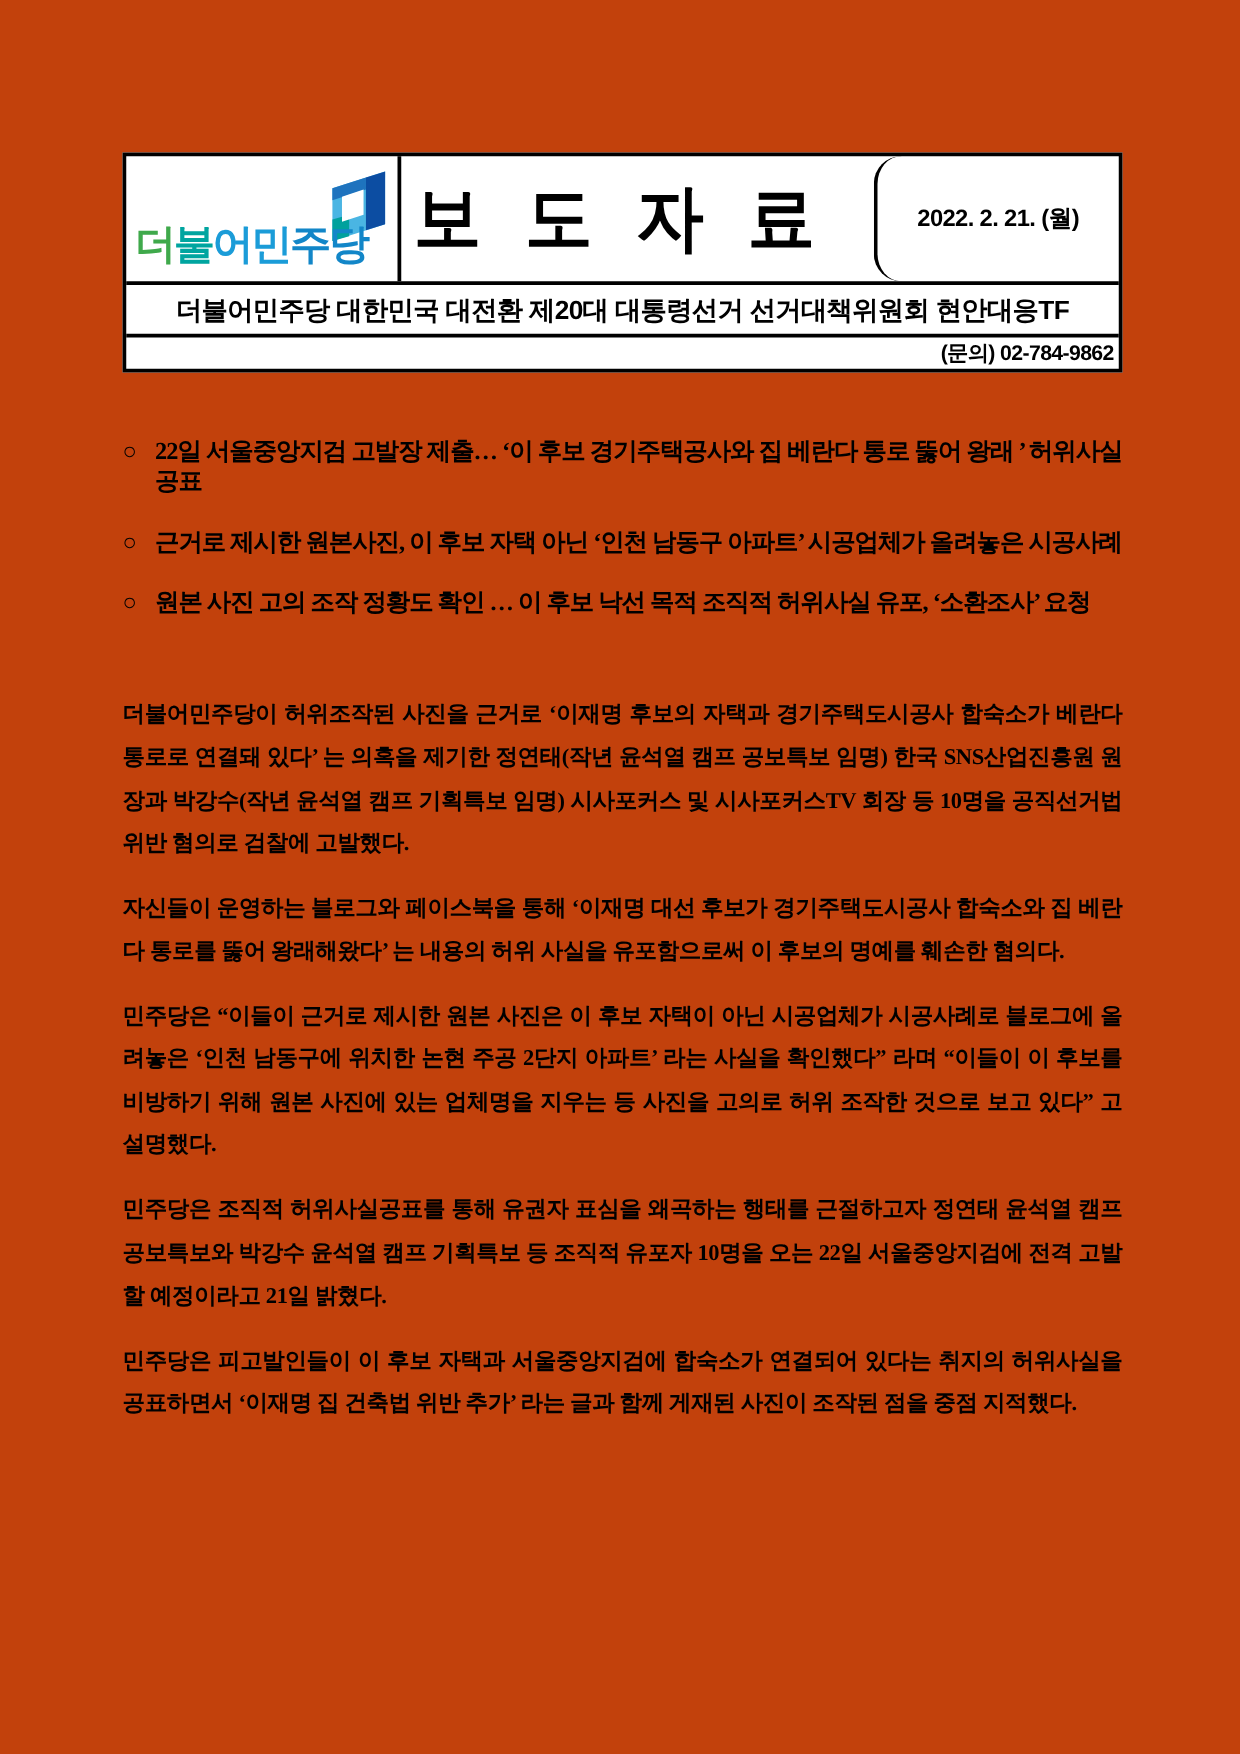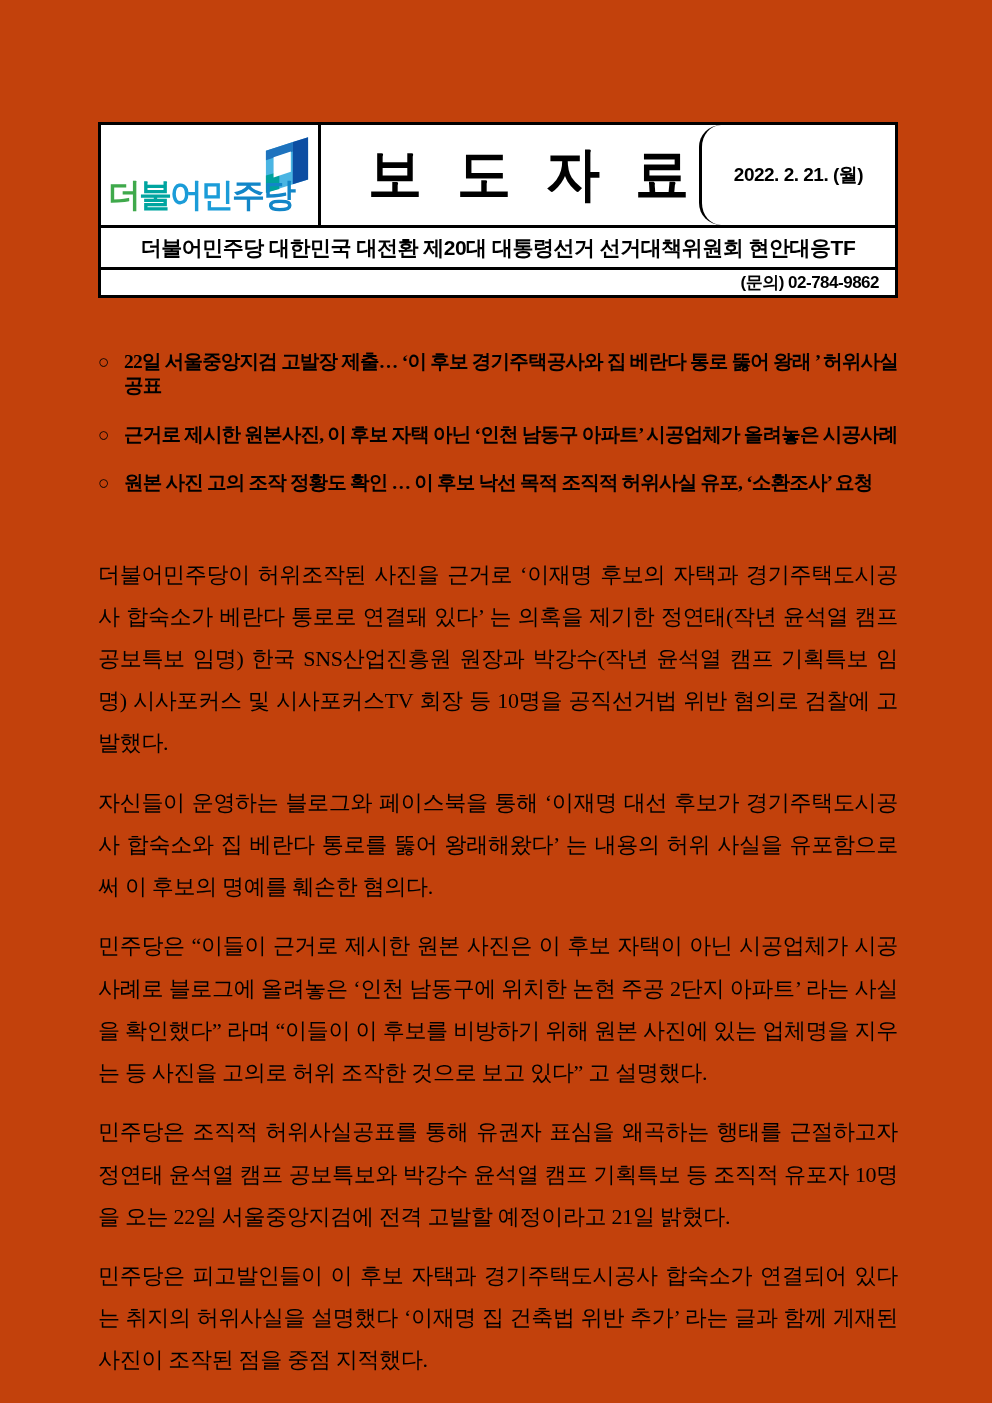--- a/index.html
+++ b/index.html
@@ -31,21 +31,21 @@
   .cell-logo {
     width: 220px;
     border-right: 3px solid #000000;
     position: relative;
     overflow: hidden;
   }
   .cell-doctype {
     flex: 1;
     display: flex;
     align-items: center;
-    justify-content: flex-end;
+    justify-content: flex-start;
   }
   .cell-date {
     width: 196px;
     border-left: 3px solid #000000;
     display: flex;
     align-items: center;
     justify-content: center;
     border-radius: 22px;
   }
   .doc-type-text {
@@ -95,21 +95,21 @@
     font-size: 21px;
     letter-spacing: -0.5px;
     white-space: nowrap;
   }
   .header-row-3 {
     border-top: 3px solid #000000;
     height: 28px;
     display: flex;
     align-items: center;
     justify-content: flex-end;
-    padding-right: 16px;
+    padding-right: 4px;
   }
   .contact-text {
     font-family: "Liberation Sans", "DejaVu Sans", sans-serif;
     font-weight: 600;
     font-size: 17px;
     letter-spacing: -0.5px;
   }
 
   
   .doc-title {
@@ -142,27 +142,28 @@
   }
   .summary-text {
     flex: 1;
     text-align: justify;
     word-break: break-all;
   }
 
   
   .body-block { margin-top: 58px; }
   .para {
-    font-size: 22px;
+    font-size: 18px;
     line-height: 1.92;
     text-align: justify;
     text-justify: inter-word;
     word-break: break-all;
     margin-bottom: 17px;
     letter-spacing: -0.3px;
+    font-weight: bold;
   }
 </style>
 </head>
 <body>
 
 <div class="page">
   <div class="content">
 
     <div class="header-box">
       <div class="header-row-1">
@@ -212,17 +213,17 @@
         <span class="summary-marker">○</span>
         <span class="summary-text">원본 사진 고의 조작 정황도 확인 … 이 후보 낙선 목적 조직적 허위사실 유포, ‘소환조사’ 요청</span>
       </div>
     </div>
 
     <div class="body-block">
       <p class="para">더불어민주당이 허위조작된 사진을 근거로 ‘이재명 후보의 자택과 경기주택도시공사 합숙소가 베란다 통로로 연결돼 있다’ 는 의혹을 제기한 정연태(작년 윤석열 캠프 공보특보 임명) 한국 SNS산업진흥원 원장과 박강수(작년 윤석열 캠프 기획특보 임명) 시사포커스 및 시사포커스TV 회장 등 10명을 공직선거법 위반 혐의로 검찰에 고발했다.</p>
       <p class="para">자신들이 운영하는 블로그와 페이스북을 통해 ‘이재명 대선 후보가 경기주택도시공사 합숙소와 집 베란다 통로를 뚫어 왕래해왔다’ 는 내용의 허위 사실을 유포함으로써 이 후보의 명예를 훼손한 혐의다.</p>
       <p class="para">민주당은 “이들이 근거로 제시한 원본 사진은 이 후보 자택이 아닌 시공업체가 시공사례로 블로그에 올려놓은 ‘인천 남동구에 위치한 논현 주공 2단지 아파트’ 라는 사실을 확인했다” 라며 “이들이 이 후보를 비방하기 위해 원본 사진에 있는 업체명을 지우는 등 사진을 고의로 허위 조작한 것으로 보고 있다” 고 설명했다.</p>
       <p class="para">민주당은 조직적 허위사실공표를 통해 유권자 표심을 왜곡하는 행태를 근절하고자 정연태 윤석열 캠프 공보특보와 박강수 윤석열 캠프 기획특보 등 조직적 유포자 10명을 오는 22일 서울중앙지검에 전격 고발할 예정이라고 21일 밝혔다.</p>
-      <p class="para">민주당은 피고발인들이 이 후보 자택과 경기주택도시공사 합숙소가 연결되어 있다는 취지의 허위사실을 설명했다 ‘이재명 집 건축법 위반 추가’ 라는 글과 함께 게재된 사진이 조작된 점을 중점 지적했다.</p>
+      <p class="para">민주당은 피고발인들이 이 후보 자택과 서울중앙지검에 합숙소가 연결되어 있다는 취지의 허위사실을 공표하면서 ‘이재명 집 건축법 위반 추가’ 라는 글과 함께 게재된 사진이 조작된 점을 중점 지적했다.</p>
     </div>
 
   </div>
 </div>
 
 </body></html>

